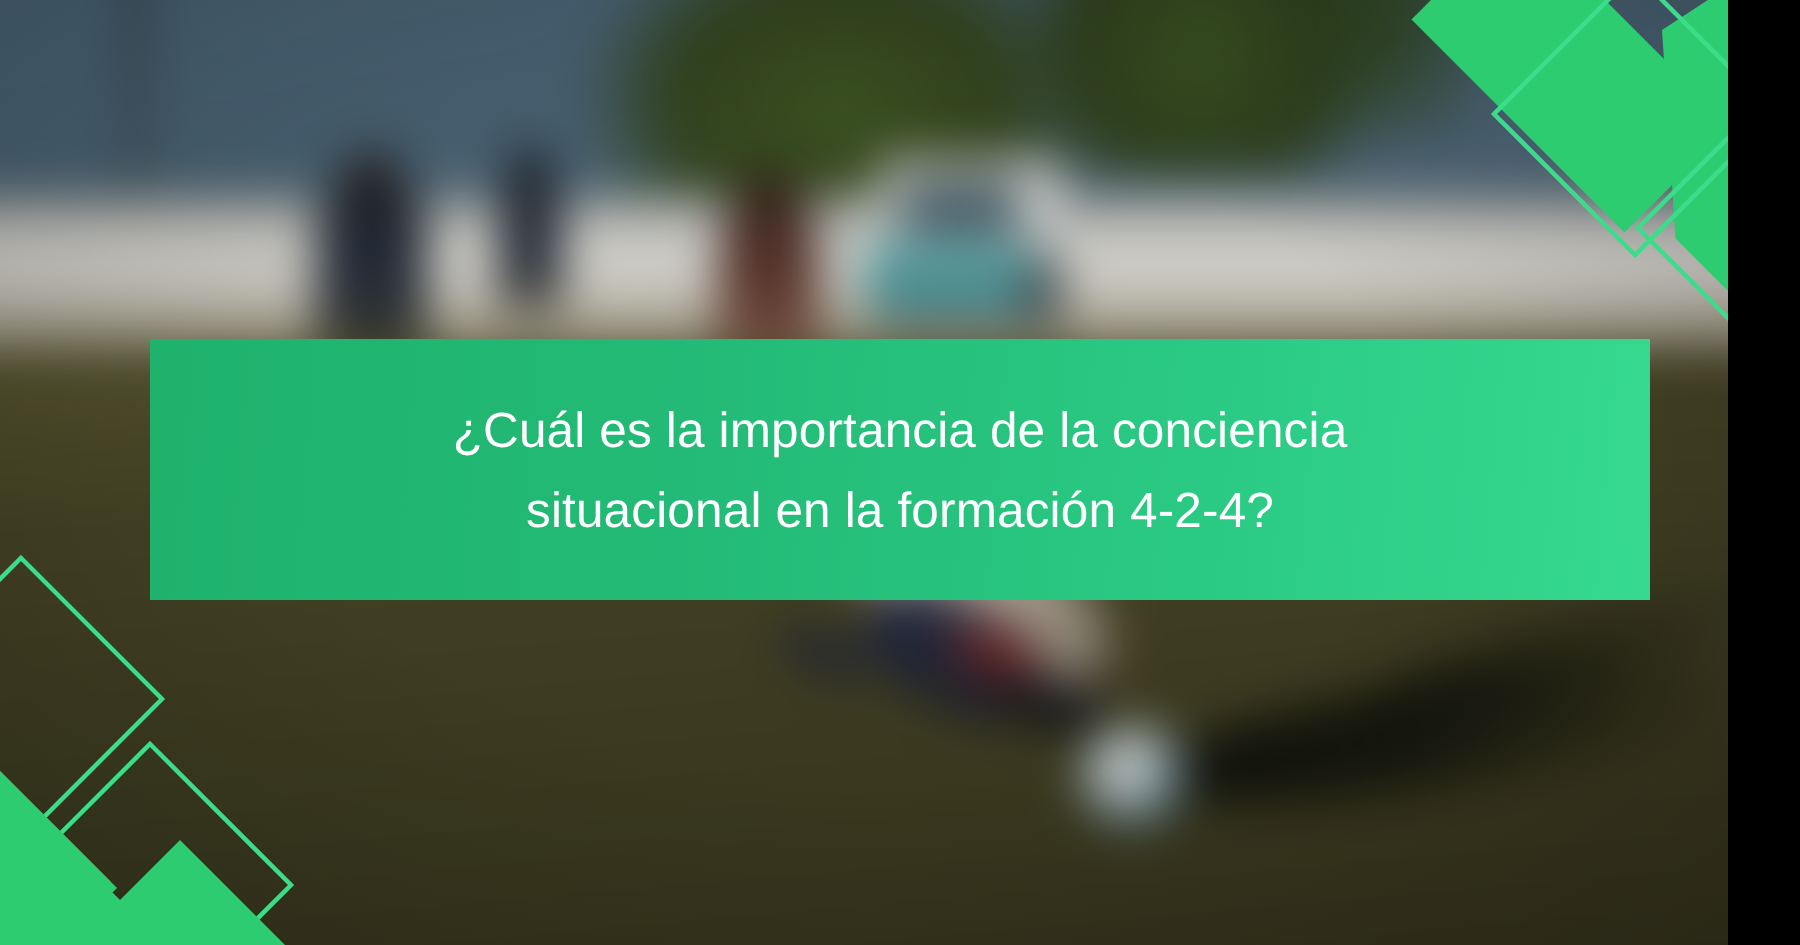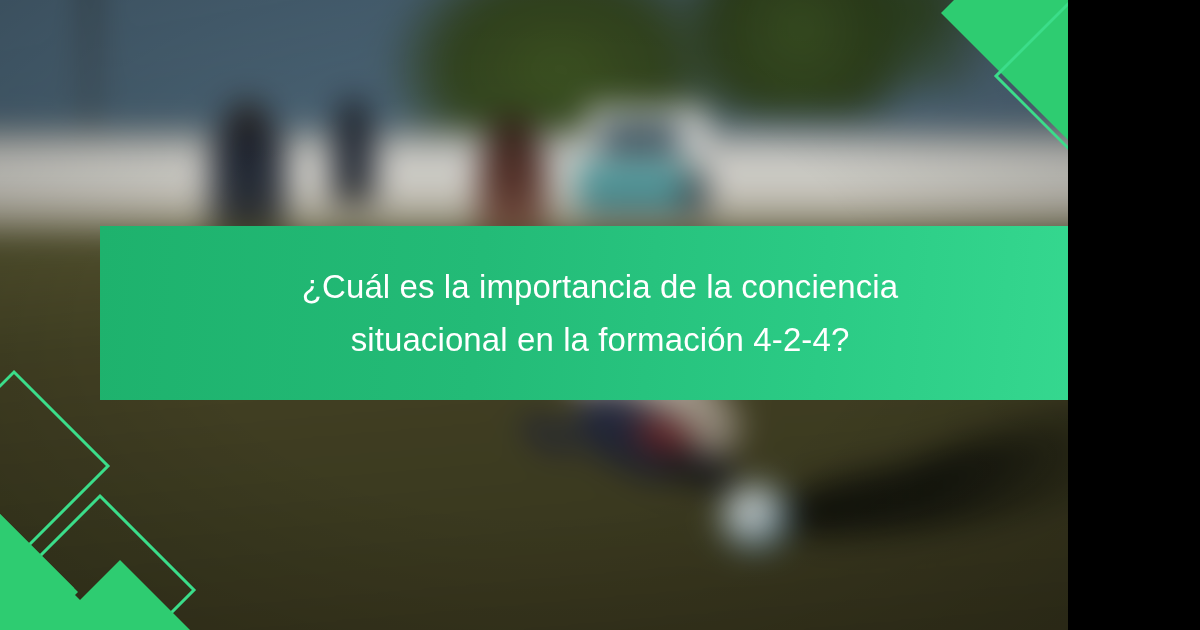--- a/index.html
+++ b/index.html
@@ -4,21 +4,21 @@
 <style>
   * { margin:0; padding:0; box-sizing:border-box; }
   html, body {
     width:1200px; height:630px;
     font-family:"Liberation Sans", sans-serif;
     overflow:hidden; background:#000;
   }
 
   #stage {
     position:relative;
-    width:1068px; height:630px;
+    width:1152px; height:630px;
     overflow:hidden;
   }
 
   
   .photo {
     position:absolute; inset:0;
     overflow:hidden;
   }
   .photo-inner {
     position:absolute;

